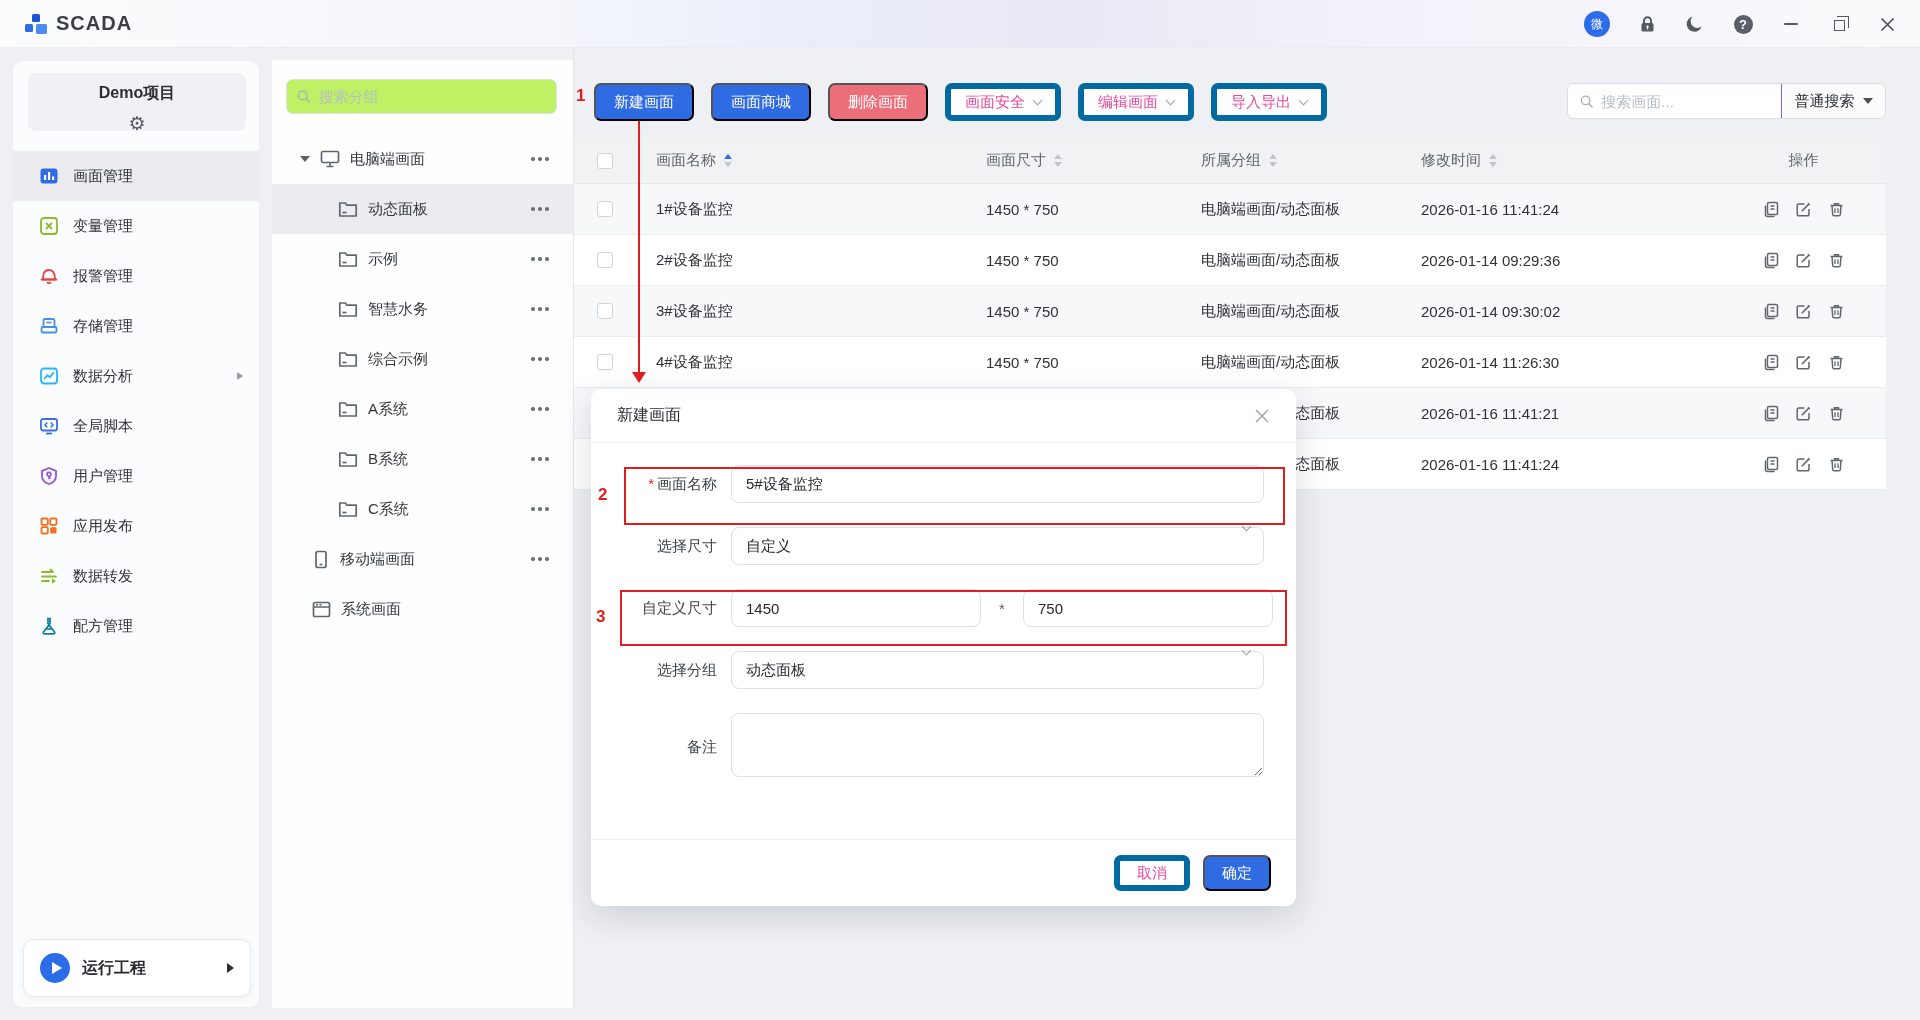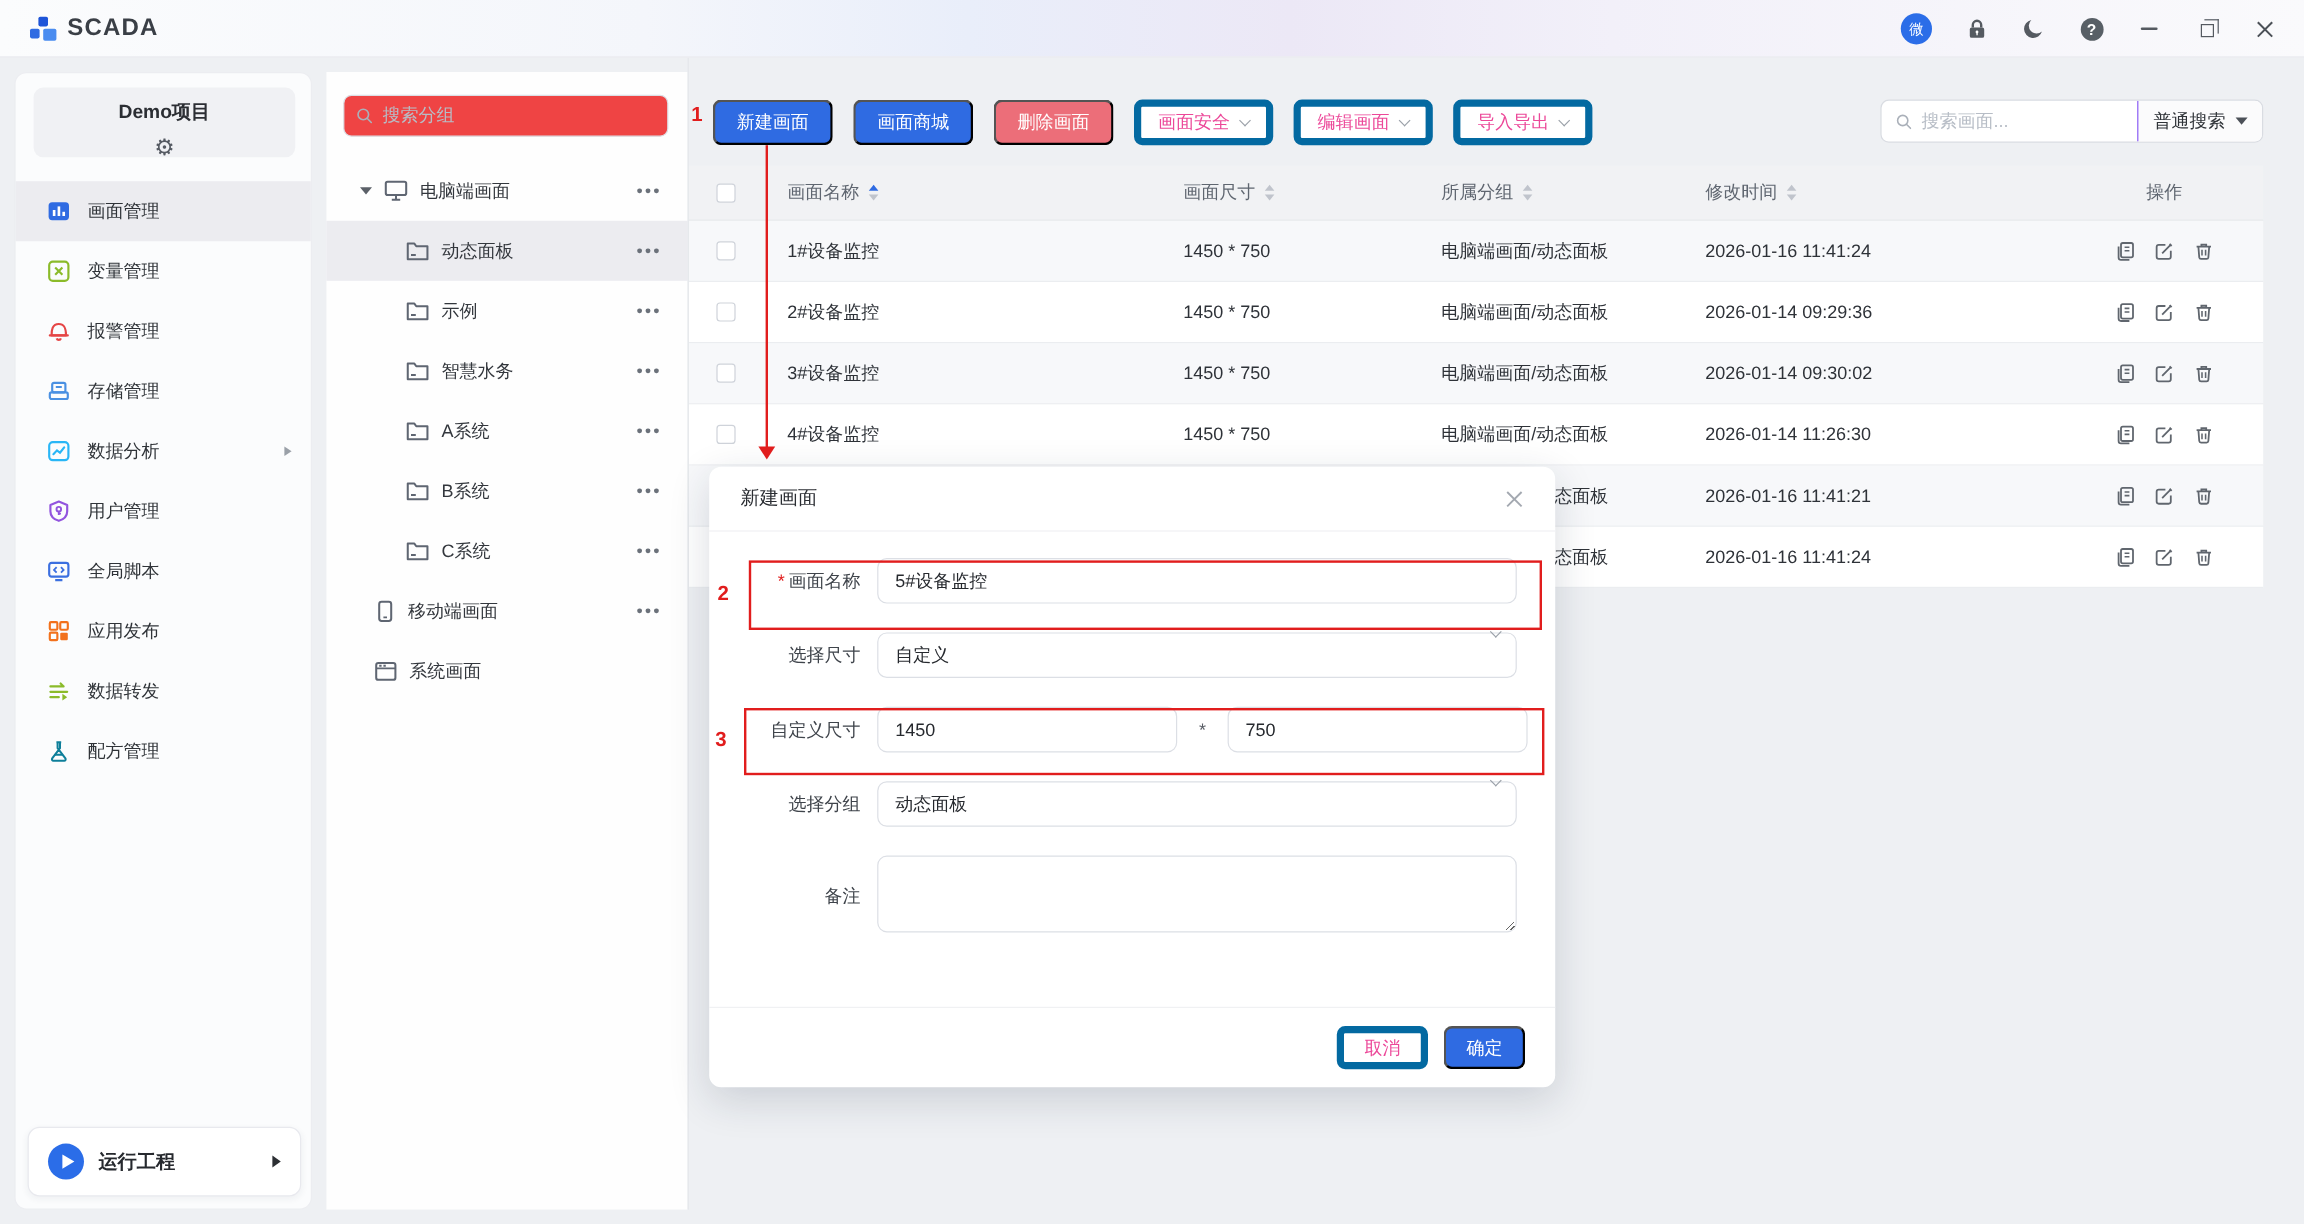--- a/index.html
+++ b/index.html
@@ -39,21 +39,21 @@
     border-radius:10px; box-shadow:0 2px 6px rgba(40,50,70,.06); display:flex; align-items:center; padding:0 16px; gap:12px; cursor:pointer; }
   .play-circle { width:30px; height:30px; border-radius:50%; background:#2b6de8; display:flex; align-items:center; justify-content:center; }
   .play-tri { width:0; height:0; border-top:6px solid transparent; border-bottom:6px solid transparent; border-left:10px solid #fff; margin-left:3px; }
   .run-label { font-size:16px; font-weight:bold; color:#26292e; flex:1; }
   .run-arrow { width:0; height:0; border-top:5px solid transparent; border-bottom:5px solid transparent; border-left:7px solid #2c2f33; }
 
   
   .treepanel { position:absolute; left:272px; top:60px; width:301px; height:948px; background:#fefefe; z-index:3; }
   .tree-divider { position:absolute; left:573px; top:48px; width:1px; height:960px; background:#e4e6ea; z-index:3; }
   .tree-search { position:absolute; left:14px; top:19px; width:271px; height:35px; border:1px solid #dcdfe5; border-radius:7px;
-    background:#ef4444; display:flex; align-items:center; padding:0 10px; gap:8px; }
+    background:#bef264; display:flex; align-items:center; padding:0 10px; gap:8px; }
   .tree-search input { border:none; outline:none; width:100%; font-size:15px; color:#33373d; background:transparent; font-family:inherit; }
   .tree-search input::placeholder { color:#b7bdc6; }
   .tree { position:absolute; left:0; top:74px; width:100%; }
   .tree-row { height:50px; display:flex; align-items:center; font-size:15px; color:#33373d; cursor:pointer; padding-left:28px; gap:10px; position:relative; }
   .tree-row.selected { background:#ececf0; }
   .tree-row .dots { position:absolute; right:24px; }
   .caret-down { width:0; height:0; border-left:5px solid transparent; border-right:5px solid transparent; border-top:6.5px solid #5b6068; }
   .indent-1 { padding-left:66px; }
   .indent-05 { padding-left:40px; }
   .dots { display:flex; gap:3.5px; cursor:pointer; }
@@ -229,33 +229,33 @@
       <div class="menu-item">
         <svg width="20" height="20" viewBox="0 0 20 20">
           <rect x="2" y="2.5" width="16" height="15" rx="3" fill="none" stroke="#29b6f6" stroke-width="1.8"></rect>
           <path d="M5.5 12.5 L8.5 9.3 L11 11.3 L14.5 6.8" fill="none" stroke="#29b6f6" stroke-width="1.8" stroke-linecap="round"></path>
         </svg>
         <span>数据分析</span>
         <span class="sub-caret caret-right"></span>
       </div>
       <div class="menu-item">
         <svg width="20" height="20" viewBox="0 0 20 20">
+          <rect x="2" y="3" width="16" height="11.5" rx="2" fill="none" stroke="#3b6fe0" stroke-width="1.8"></rect>
+          <path d="M8.2 6.6 L6 9 L8.2 11.2 M11.8 6.6 L14 9 L11.8 11.2" fill="none" stroke="#3b6fe0" stroke-width="1.5"></path>
+          <path d="M7 17.5 h6" stroke="#3b6fe0" stroke-width="1.8"></path>
+        </svg>
+        <span>全局脚本</span>
+      </div>
+      <div class="menu-item">
+        <svg width="20" height="20" viewBox="0 0 20 20">
           <path d="M10 2 L17 4.8 V10 C17 14.2 14 16.8 10 18 C6 16.8 3 14.2 3 10 V4.8 Z" fill="none" stroke="#9254de" stroke-width="1.8" stroke-linejoin="round"></path>
           <circle cx="10" cy="8.3" r="1.9" fill="none" stroke="#9254de" stroke-width="1.6"></circle>
           <path d="M10 10.2 V13.2 M10 12 h1.8" stroke="#9254de" stroke-width="1.6"></path>
         </svg>
         <span>用户管理</span>
-      </div>
-      <div class="menu-item">
-        <svg width="20" height="20" viewBox="0 0 20 20">
-          <rect x="2" y="3" width="16" height="11.5" rx="2" fill="none" stroke="#3b6fe0" stroke-width="1.8"></rect>
-          <path d="M8.2 6.6 L6 9 L8.2 11.2 M11.8 6.6 L14 9 L11.8 11.2" fill="none" stroke="#3b6fe0" stroke-width="1.5"></path>
-          <path d="M7 17.5 h6" stroke="#3b6fe0" stroke-width="1.8"></path>
-        </svg>
-        <span>全局脚本</span>
       </div>
       <div class="menu-item">
         <svg width="20" height="20" viewBox="0 0 20 20">
           <rect x="2.5" y="2.5" width="6.3" height="6.3" rx="1" fill="none" stroke="#f2711c" stroke-width="1.8"></rect>
           <rect x="11.2" y="2.5" width="6.3" height="6.3" rx="1" fill="none" stroke="#f2711c" stroke-width="1.8"></rect>
           <rect x="2.5" y="11.2" width="6.3" height="6.3" rx="1" fill="none" stroke="#f2711c" stroke-width="1.8"></rect>
           <rect x="11.2" y="11.2" width="6.3" height="6.3" rx="1" fill="#f2711c"></rect>
         </svg>
         <span>应用发布</span>
       </div>
@@ -329,20 +329,32 @@
             <i></i>
             <i></i>
           </span>
       </div>
       <div class="tree-row indent-1">
         <svg width="20" height="17" viewBox="0 0 20 17">
           <path d="M1.8 2 h5.5 l1.6 2.2 H18.2 V15 H1.8 Z" fill="none" stroke="#5f6672" stroke-width="1.7" stroke-linejoin="round"></path>
           <path d="M4.5 11.5 h4" stroke="#5f6672" stroke-width="1.7"></path>
         </svg>
         <span>智慧水务</span>
+        <span class="dots">
+            <i></i>
+            <i></i>
+            <i></i>
+          </span>
+      </div>
+      <div class="tree-row indent-1">
+        <svg width="20" height="17" viewBox="0 0 20 17">
+          <path d="M1.8 2 h5.5 l1.6 2.2 H18.2 V15 H1.8 Z" fill="none" stroke="#5f6672" stroke-width="1.7" stroke-linejoin="round"></path>
+          <path d="M4.5 11.5 h4" stroke="#5f6672" stroke-width="1.7"></path>
+        </svg>
+        <span>综合示例</span>
         <span class="dots">
             <i></i>
             <i></i>
             <i></i>
           </span>
       </div>
       <div class="tree-row indent-1">
         <svg width="20" height="17" viewBox="0 0 20 17">
           <path d="M1.8 2 h5.5 l1.6 2.2 H18.2 V15 H1.8 Z" fill="none" stroke="#5f6672" stroke-width="1.7" stroke-linejoin="round"></path>
           <path d="M4.5 11.5 h4" stroke="#5f6672" stroke-width="1.7"></path>

